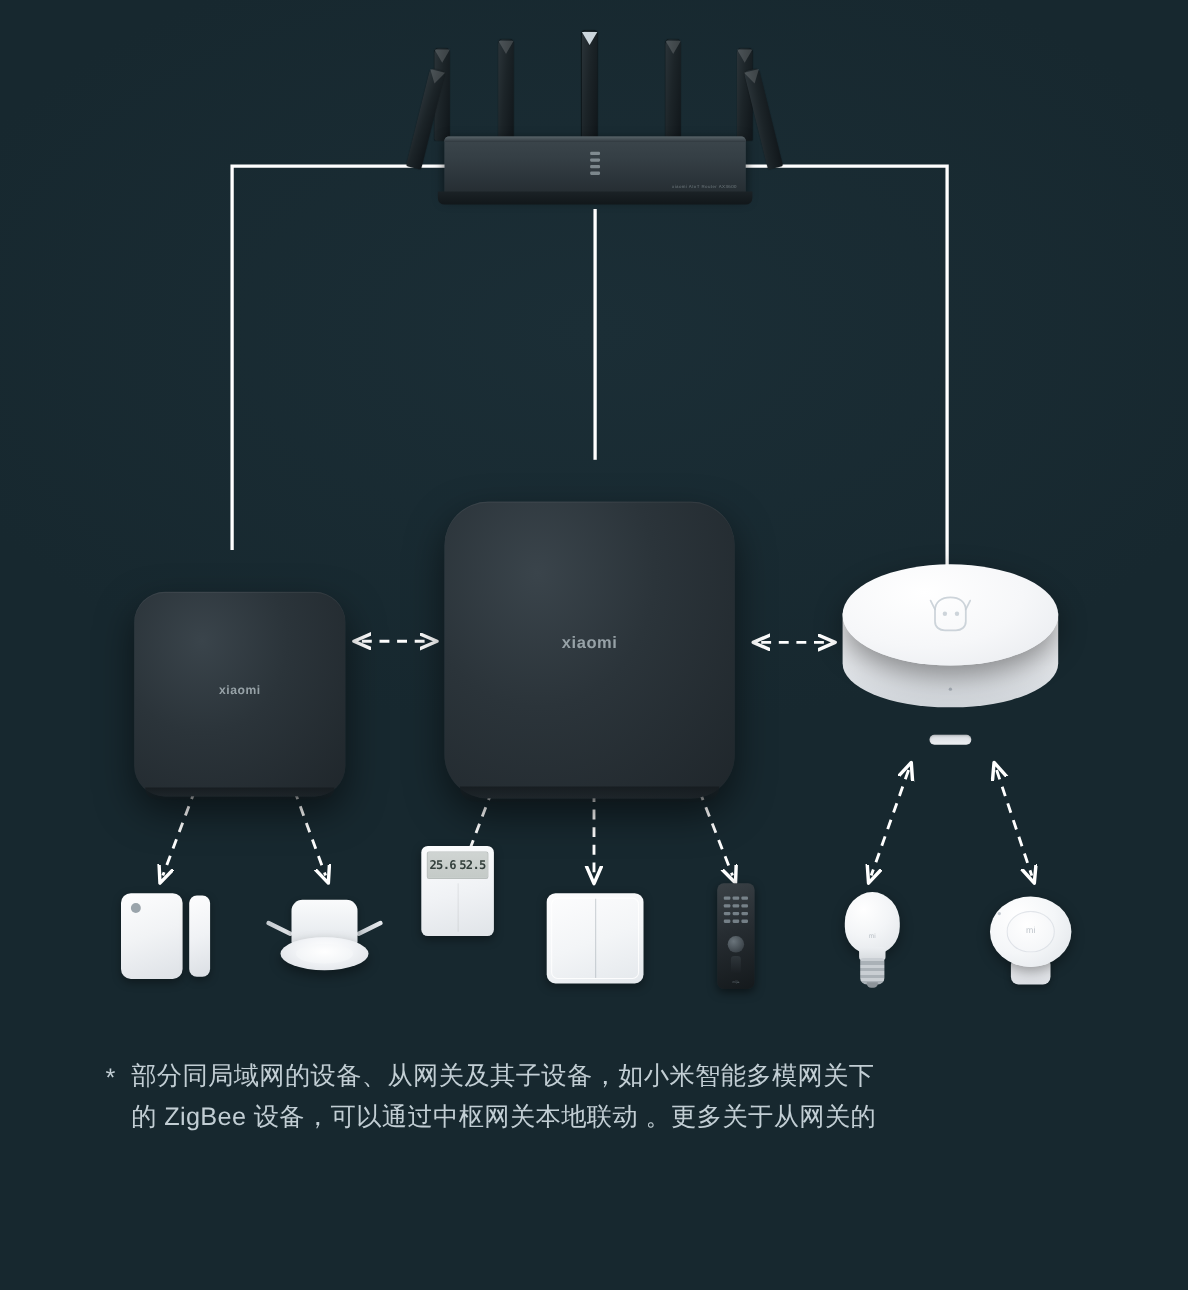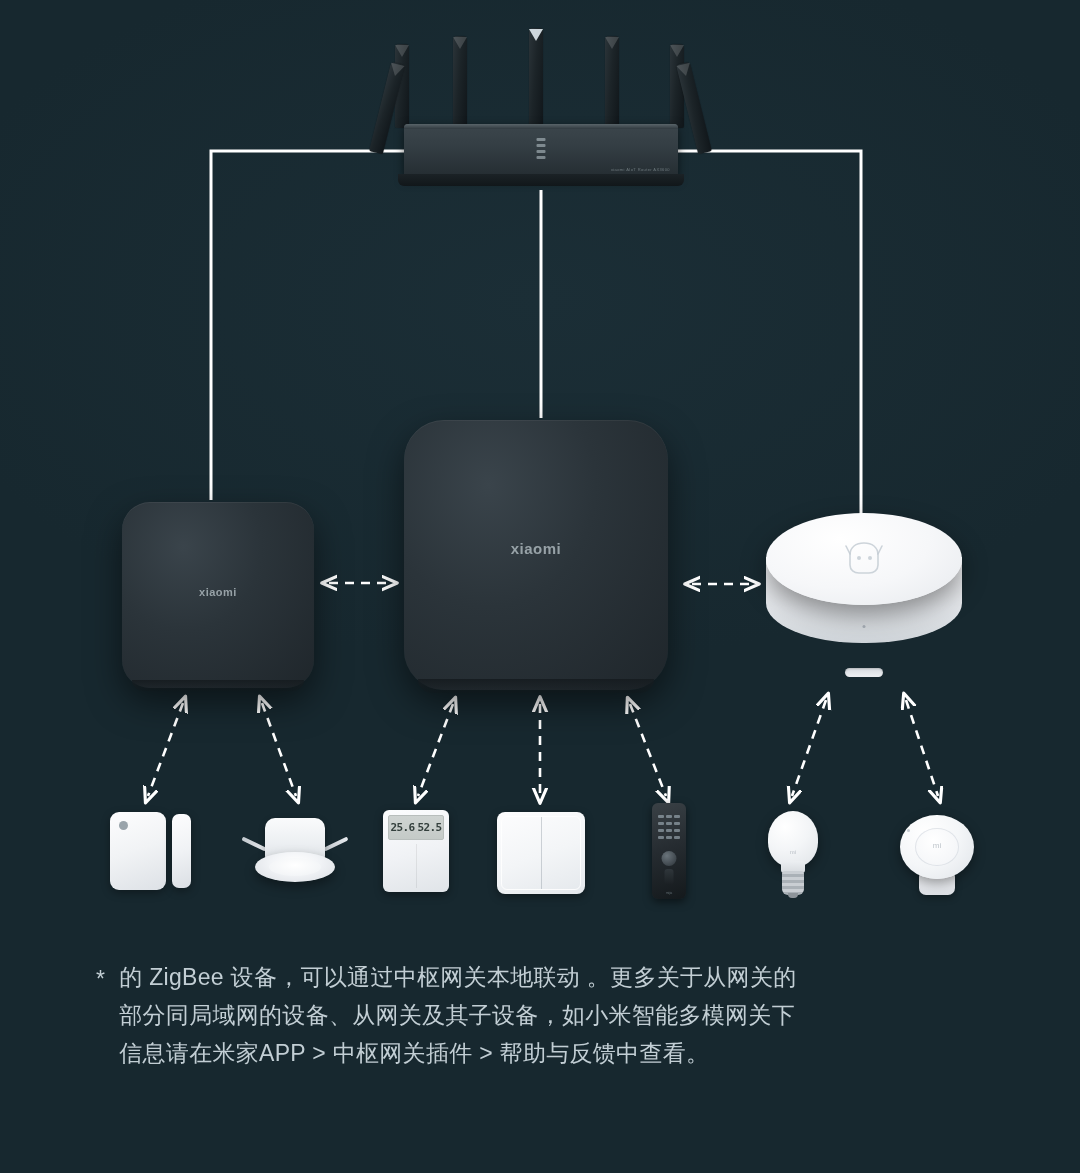--- a/index.html
+++ b/index.html
@@ -99,20 +99,21 @@
   }
 
   
   .box {
     position: absolute;
     background:
       radial-gradient(ellipse at 32% 24%, #3a444b 0%, #2b343a 42%, #1f262b 100%);
     box-shadow:
       0 14px 34px rgba(0,0,0,.50),
       inset 0 1px 0 rgba(255,255,255,.055);
+    margin-top: 36px;
   }
   .box-label {
     position: absolute;
     left: 0; right: 0;
     text-align: center;
     color: #aeb9be;
     font-weight: 700;
     letter-spacing: .5px;
     opacity: .82;
   }
@@ -222,21 +223,21 @@
   .dl-clip {
     position: absolute; top: 24px;
     width: 26px; height: 4px;
     background: linear-gradient(90deg, #c2c8cd, #e7eaee);
     border-radius: 2px;
   }
   .dl-clip.l { left: -2px; transform: rotate(26deg); }
   .dl-clip.r { right: -2px; transform: rotate(-26deg); }
 
   
-  #dev-temp { left: 383px; top: 810px; width: 66px; height: 82px; }
+  #dev-temp { left: 383px; top: 769px; width: 66px; height: 82px; }
   .th-body {
     position: absolute; inset: 0;
     border-radius: 6px;
     background: linear-gradient(165deg, #fcfdfe 0%, #f0f2f5 52%, #e0e4e8 100%);
     box-shadow: 0 3px 9px rgba(0,0,0,.36);
   }
   .th-screen {
     position: absolute; left: 5px; top: 5px;
     width: 56px; height: 25px;
     border-radius: 2px;
@@ -556,19 +557,18 @@
     <div class="mo-head">
       <div class="mo-dot"></div>
       <div class="mo-face"></div>
       <div class="mo-mi">mi</div>
     </div>
   </div>
 
   <div id="footnote">
     <span class="star">*</span>
     <div class="ftext">
+      <p>部分同局域网的设备、从网关及其子设备，如小米智能多模网关下</p>
       <p>的 ZigBee 设备，可以通过中枢网关本地联动 。更多关于从网关的</p>
-      <p>部分同局域网的设备、从网关及其子设备，如小米智能多模网关下</p>
-      <p>信息请在米家APP &gt; 中枢网关插件 &gt; 帮助与反馈中查看。</p>
     </div>
   </div>
 
 </div>
 
 </body></html>

